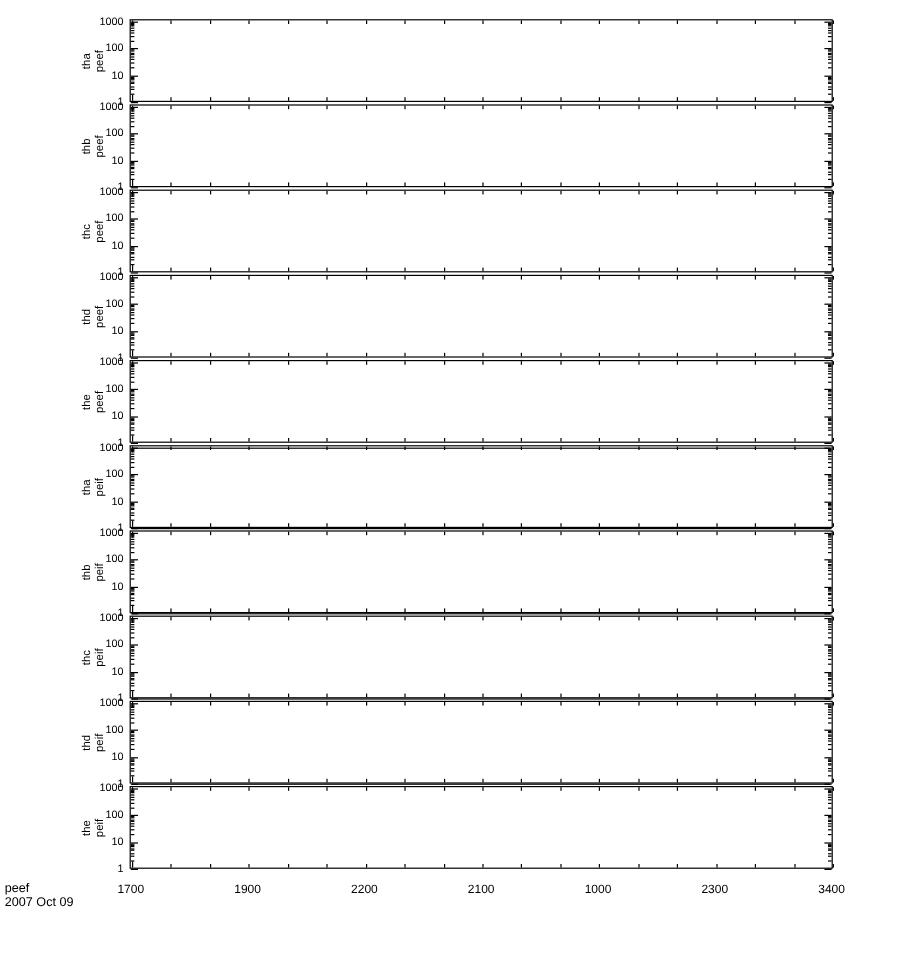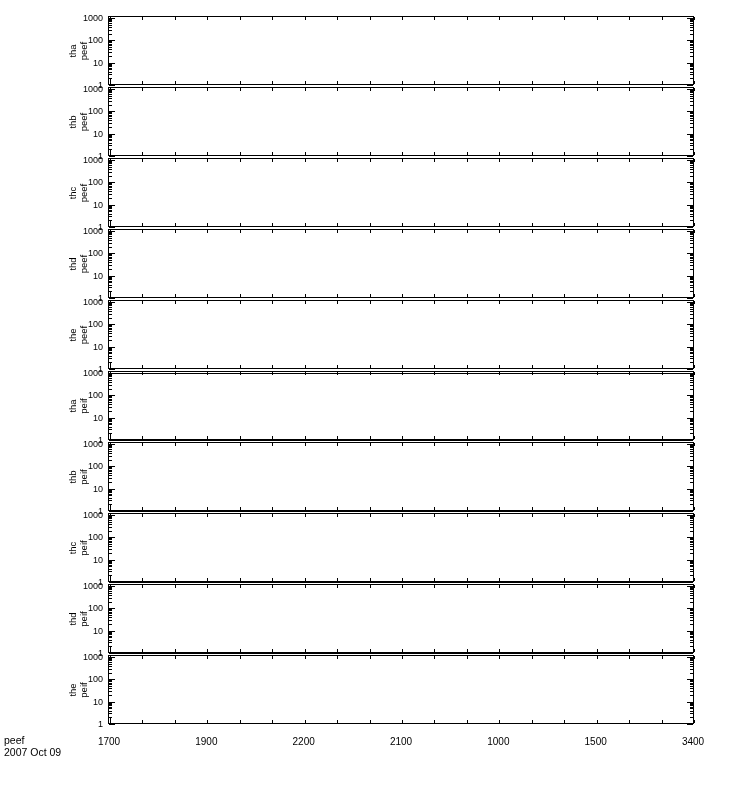--- a/index.html
+++ b/index.html
@@ -1238,21 +1238,21 @@
         <div class="tickmark top" style="left: 585px; height: 3px;"></div>
       </div>
     </div>
 
   <div class="xaxis" id="xaxis">
       <div class="xtick-label" style="left: 1px;">1700</div>
       <div class="xtick-label" style="left: 98.3333px;">1900</div>
       <div class="xtick-label" style="left: 195.667px;">2200</div>
       <div class="xtick-label" style="left: 293px;">2100</div>
       <div class="xtick-label" style="left: 390.333px;">1000</div>
-      <div class="xtick-label" style="left: 487.667px;">1500</div>
+      <div class="xtick-label" style="left: 487.667px;">2300</div>
       <div class="xtick-label" style="left: 585px;">3400</div>
     </div>
 
   <div class="corner">
     <span>peef</span>
     <span>2007 Oct 09</span>
   </div>
 
 </div>
 

